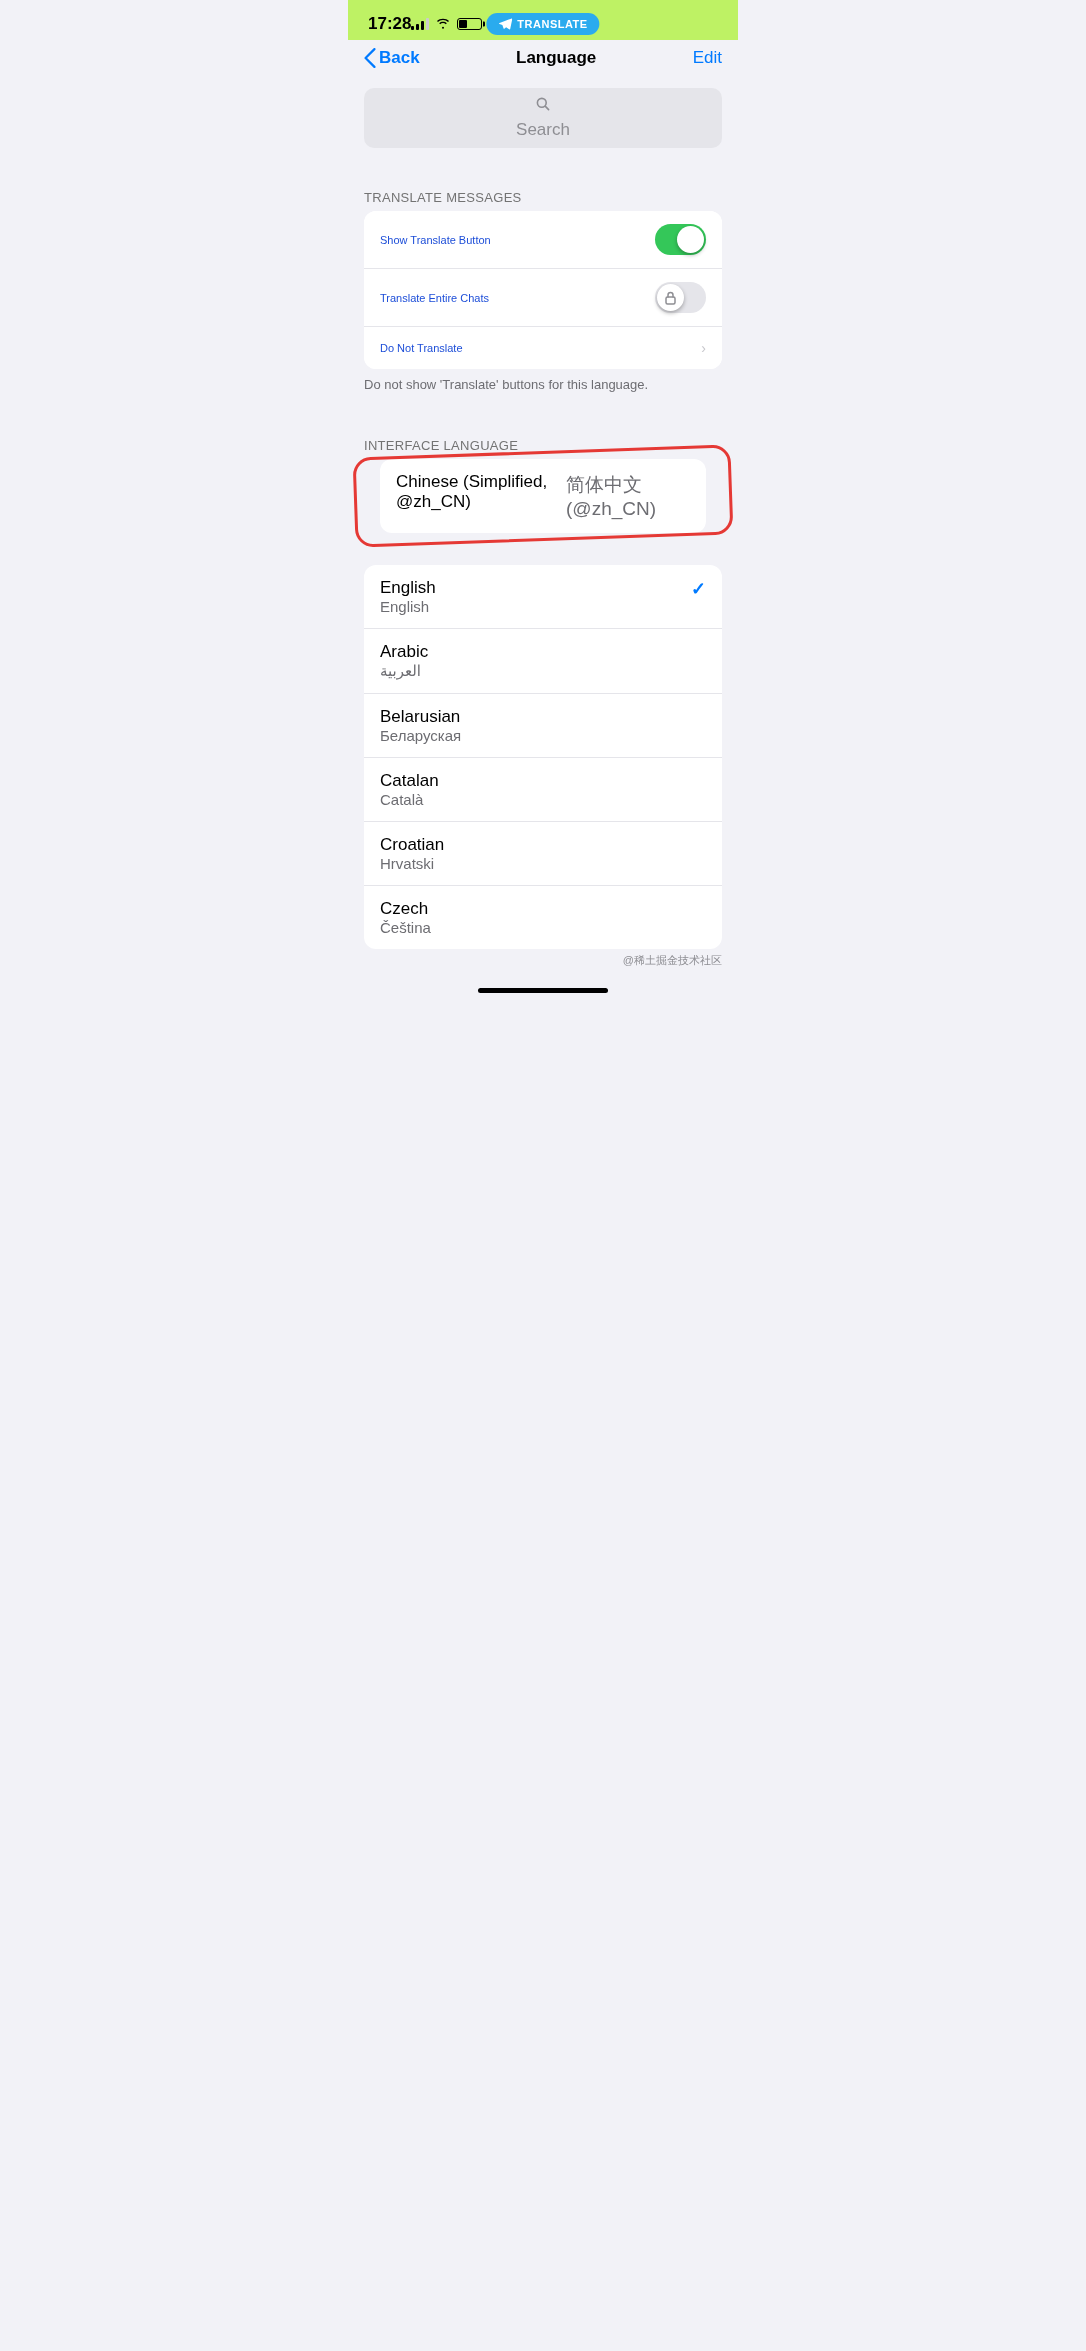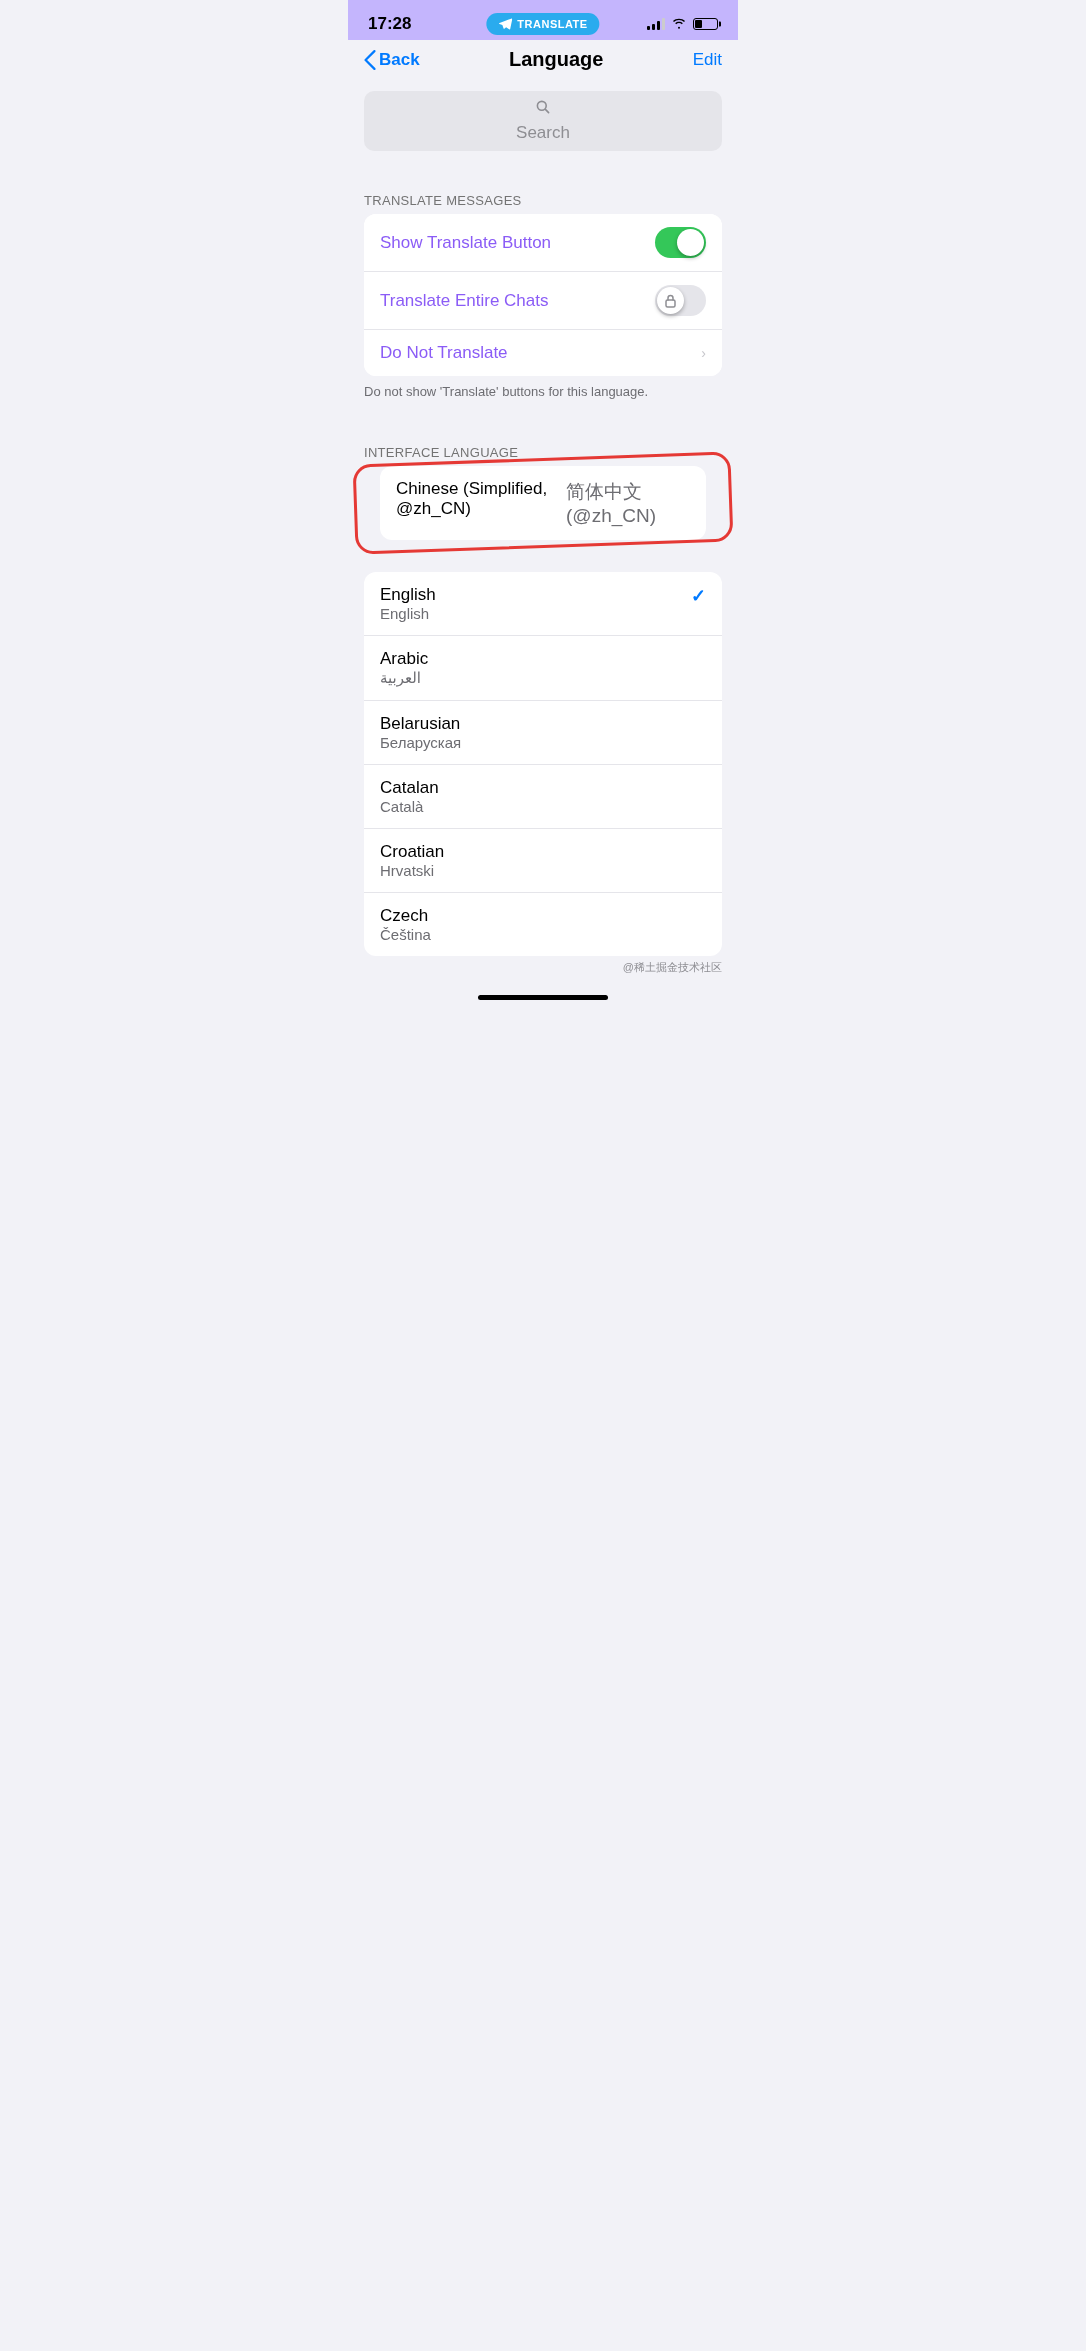--- a/index.html
+++ b/index.html
@@ -11,23 +11,22 @@
       width: 390px;
       margin: 0 auto;
       min-height: 846px;
       overflow-x: hidden;
     }
 
     
     .status-bar {
       display: flex;
       align-items: center;
-      justify-content: space-between;
       padding: 14px 20px 6px;
-      background: #c4b5fd;
+      background: #bef264;
     }
 
     .status-time {
       font-size: 17px;
       font-weight: 600;
       color: #000;
     }
 
     .status-center {
       position: absolute;
@@ -128,21 +127,21 @@
       cursor: pointer;
       font-weight: bold;
     }
 
     .nav-back svg {
       width: 12px;
       height: 20px;
     }
 
     .nav-title {
-      font-size: 20px;
+      font-size: 17px;
       font-weight: 700;
       color: #000;
     }
 
     .nav-edit {
       color: #007AFF;
       font-size: 17px;
       cursor: pointer;
     }
 
@@ -195,22 +194,22 @@
       padding: 13px 16px;
       border-bottom: 0.5px solid #e5e5ea;
       background: white;
     }
 
     .settings-row:last-child {
       border-bottom: none;
     }
 
     .settings-row-label {
-      font-size: 17px;
-      color: #8b5cf6;
+      font-size: 11px;
+      color: #1d4ed8;
     }
 
     
     .toggle {
       width: 51px;
       height: 31px;
       border-radius: 15.5px;
       position: relative;
       cursor: pointer;
     }

